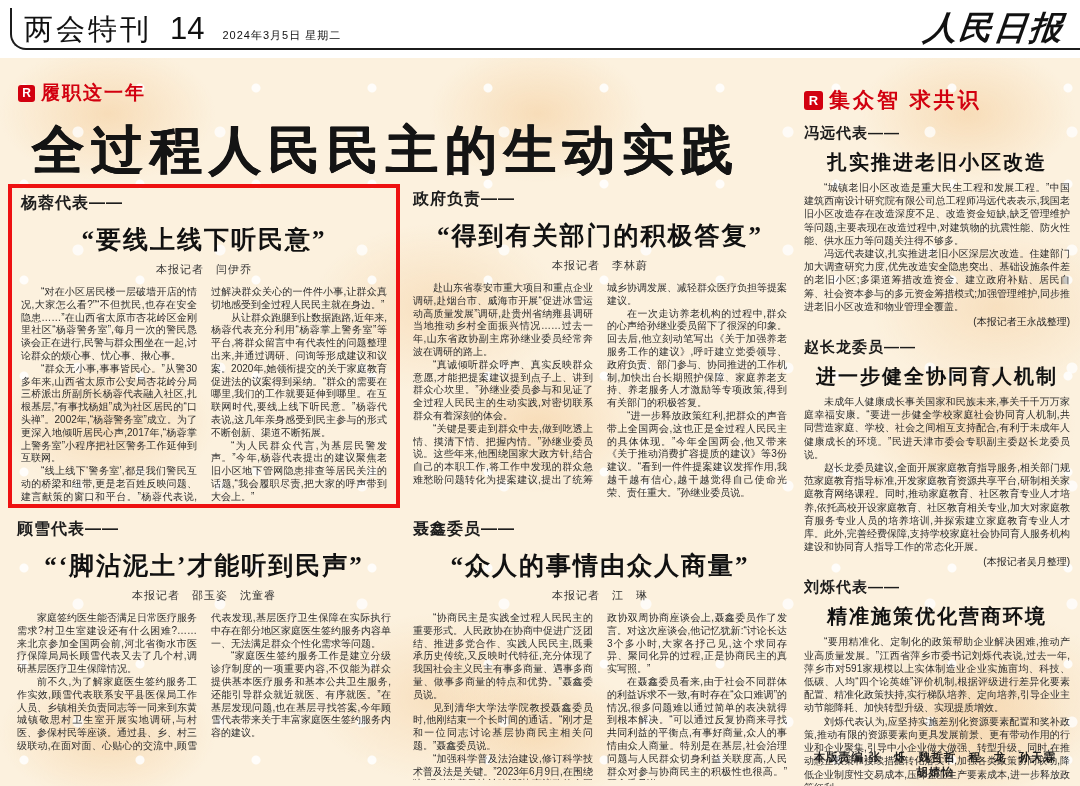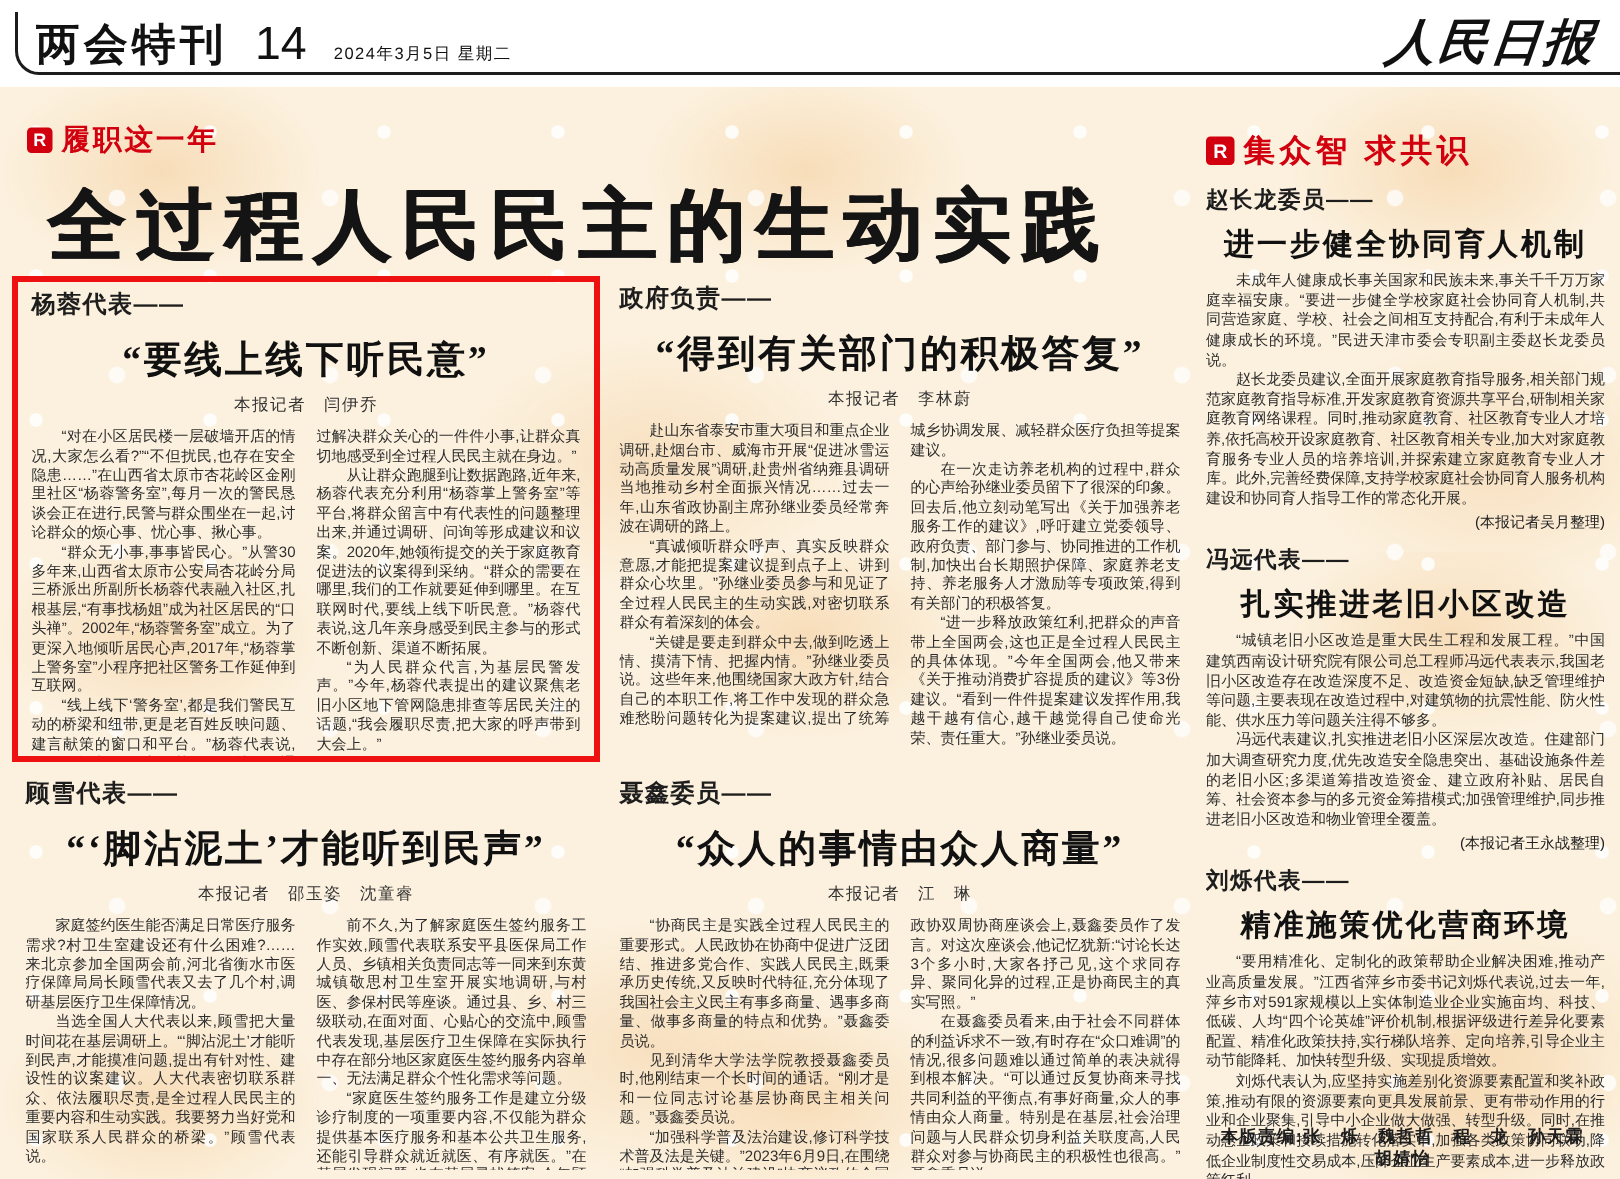--- a/index.html
+++ b/index.html
@@ -11,21 +11,21 @@
     color:#222;
   }
   
   .masthead { position:relative; height:58px; background:#fff; }
   .masthead-rule {
     position:absolute; left:10px; right:0; top:8px; height:42px;
     border-left:2.5px solid #1c1c1c; border-bottom:2.5px solid #1c1c1c;
     border-bottom-left-radius:16px;
   }
   .mh-inner { position:absolute; left:24px; top:10px; display:flex; align-items:baseline; }
-  .mh-title { font-size:29px; letter-spacing:3px; color:#111; font-weight:700; }
+  .mh-title { font-size:29px; letter-spacing:3px; color:#111; font-weight:400; }
   .mh-page  { font-size:31px; color:#111; margin-left:18px; }
   .mh-date  { font-size:11px; color:#111; margin-left:18px; letter-spacing:1px; }
   .mh-paper {
     position:absolute; right:16px; top:6px;
     font-family:"DejaVu Serif","Liberation Serif",serif;
     font-weight:bold; font-style:italic; font-size:33px; color:#111;
     letter-spacing:2px; transform:skewX(-6deg);
   }
   
   .content {
@@ -151,21 +151,20 @@
             <p>“进一步释放政策红利,把群众的声音带上全国两会,这也正是全过程人民民主的具体体现。”今年全国两会,他又带来《关于推动消费扩容提质的建议》等3份建议。“看到一件件提案建议发挥作用,我越干越有信心,越干越觉得自己使命光荣、责任重大。”孙继业委员说。</p>
           </div>
         </article>
 
         <article class="article row2">
           <div class="speaker">顾雪代表——</div>
           <h2 class="a-title">“‘脚沾泥土’才能听到民声”</h2>
           <div class="a-byline">本报记者　邵玉姿　沈童睿</div>
           <div class="a-body">
             <p>家庭签约医生能否满足日常医疗服务需求?村卫生室建设还有什么困难?……来北京参加全国两会前,河北省衡水市医疗保障局局长顾雪代表又去了几个村,调研基层医疗卫生保障情况。</p>
-            <p>当选全国人大代表以来,顾雪把大量时间花在基层调研上。“‘脚沾泥土’才能听到民声,才能摸准问题,提出有针对性、建设性的议案建议。人大代表密切联系群众、依法履职尽责,是全过程人民民主的重要内容和生动实践。我要努力当好党和国家联系人民群众的桥梁。”顾雪代表说。</p>
             <p>前不久,为了解家庭医生签约服务工作实效,顾雪代表联系安平县医保局工作人员、乡镇相关负责同志等一同来到东黄城镇敬思村卫生室开展实地调研,与村医、参保村民等座谈。通过县、乡、村三级联动,在面对面、心贴心的交流中,顾雪代表发现,基层医疗卫生保障在实际执行中存在部分地区家庭医生签约服务内容单一、无法满足群众个性化需求等问题。</p>
             <p>“家庭医生签约服务工作是建立分级诊疗制度的一项重要内容,不仅能为群众提供基本医疗服务和基本公共卫生服务,还能引导群众就近就医、有序就医。”在基层发现问题,也在基层寻找答案,今年顾雪代表带来关于丰富家庭医生签约服务内容的建议。</p>
 
           </div>
         </article>
 
         <article class="article row2">
           <div class="speaker">聂鑫委员——</div>
           <h2 class="a-title">“众人的事情由众人商量”</h2>
           <div class="a-byline">本报记者　江　琳</div>
@@ -179,42 +178,42 @@
         </article>
 
       </div>
     </div>
 
     <aside class="side">
       <div class="side-header">
         <span class="r-icon">R</span>
         <span class="side-header-label">集众智 求共识</span>
       </div>
+
+      <section class="s-article">
+        <div class="s-speaker">冯远代表——</div>
+        <h3 class="s-title">扎实推进老旧小区改造</h3>
+        <div class="s-body">
+          <p>“城镇老旧小区改造是重大民生工程和发展工程。”中国建筑西南设计研究院有限公司总工程师冯远代表表示,我国老旧小区改造存在改造深度不足、改造资金短缺,缺乏管理维护等问题,主要表现在改造过程中,对建筑物的抗震性能、防火性能、供水压力等问题关注得不够多。</p>
+          <p>冯远代表建议,扎实推进老旧小区深层次改造。住建部门加大调查研究力度,优先改造安全隐患突出、基础设施条件差的老旧小区;多渠道筹措改造资金、建立政府补贴、居民自筹、社会资本参与的多元资金筹措模式;加强管理维护,同步推进老旧小区改造和物业管理全覆盖。</p>
+        </div>
+        <div class="s-credit">(本报记者王永战整理)</div>
+      </section>
 
       <section class="s-article">
         <div class="s-speaker">赵长龙委员——</div>
         <h3 class="s-title">进一步健全协同育人机制</h3>
         <div class="s-body">
           <p>未成年人健康成长事关国家和民族未来,事关千千万万家庭幸福安康。“要进一步健全学校家庭社会协同育人机制,共同营造家庭、学校、社会之间相互支持配合,有利于未成年人健康成长的环境。”民进天津市委会专职副主委赵长龙委员说。</p>
           <p>赵长龙委员建议,全面开展家庭教育指导服务,相关部门规范家庭教育指导标准,开发家庭教育资源共享平台,研制相关家庭教育网络课程。同时,推动家庭教育、社区教育专业人才培养,依托高校开设家庭教育、社区教育相关专业,加大对家庭教育服务专业人员的培养培训,并探索建立家庭教育专业人才库。此外,完善经费保障,支持学校家庭社会协同育人服务机构建设和协同育人指导工作的常态化开展。</p>
         </div>
         <div class="s-credit">(本报记者吴月整理)</div>
       </section>
 
       <section class="s-article">
-        <div class="s-speaker">冯远代表——</div>
-        <h3 class="s-title">扎实推进老旧小区改造</h3>
-        <div class="s-body">
-          <p>“城镇老旧小区改造是重大民生工程和发展工程。”中国建筑西南设计研究院有限公司总工程师冯远代表表示,我国老旧小区改造存在改造深度不足、改造资金短缺,缺乏管理维护等问题,主要表现在改造过程中,对建筑物的抗震性能、防火性能、供水压力等问题关注得不够多。</p>
-          <p>冯远代表建议,扎实推进老旧小区深层次改造。住建部门加大调查研究力度,优先改造安全隐患突出、基础设施条件差的老旧小区;多渠道筹措改造资金、建立政府补贴、居民自筹、社会资本参与的多元资金筹措模式;加强管理维护,同步推进老旧小区改造和物业管理全覆盖。</p>
-        </div>
-        <div class="s-credit">(本报记者王永战整理)</div>
-      </section>
-
-      <section class="s-article">
         <div class="s-speaker">刘烁代表——</div>
         <h3 class="s-title">精准施策优化营商环境</h3>
         <div class="s-body">
           <p>“要用精准化、定制化的政策帮助企业解决困难,推动产业高质量发展。”江西省萍乡市委书记刘烁代表说,过去一年,萍乡市对591家规模以上实体制造业企业实施亩均、科技、低碳、人均“四个论英雄”评价机制,根据评级进行差异化要素配置、精准化政策扶持,实行梯队培养、定向培养,引导企业主动节能降耗、加快转型升级、实现提质增效。</p>
           <p>刘烁代表认为,应坚持实施差别化资源要素配置和奖补政策,推动有限的资源要素向更具发展前景、更有带动作用的行业和企业聚集,引导中小企业做大做强、转型升级。同时,在推动惠企政策和接续措施转化落实中,加强各类政策协同联动,降低企业制度性交易成本,压降企业生产要素成本,进一步释放政策红利。</p>
         </div>
 
       </section>
 
       <div class="footer-credits">本版责编:张　烁　魏哲哲　程　龙　孙天霖　胡婧怡</div>

